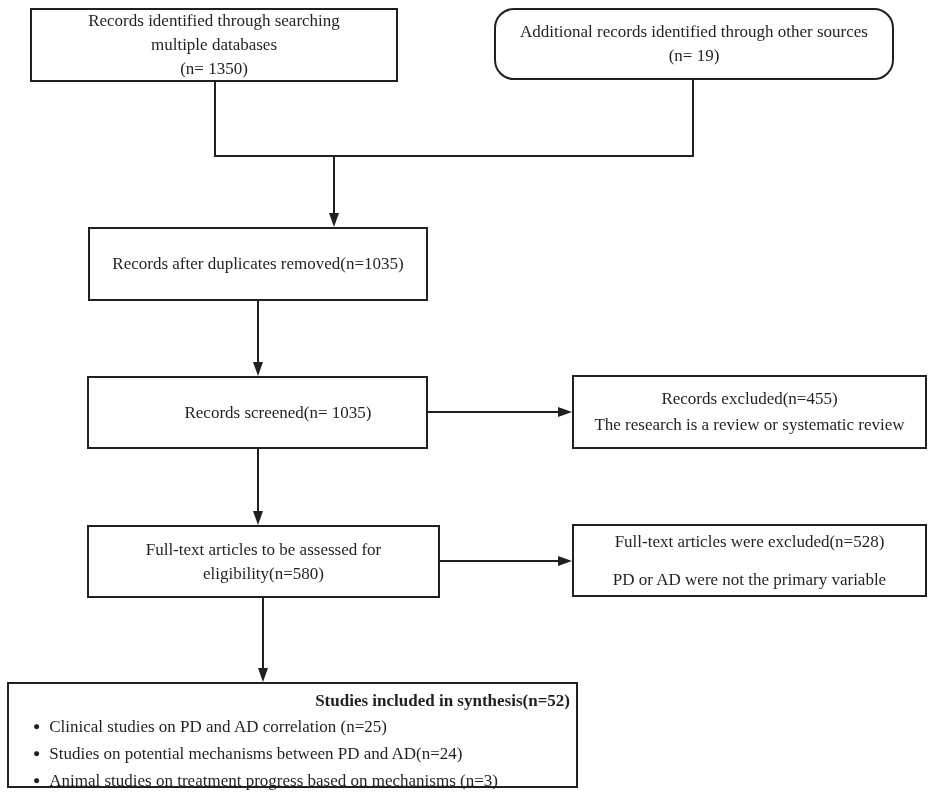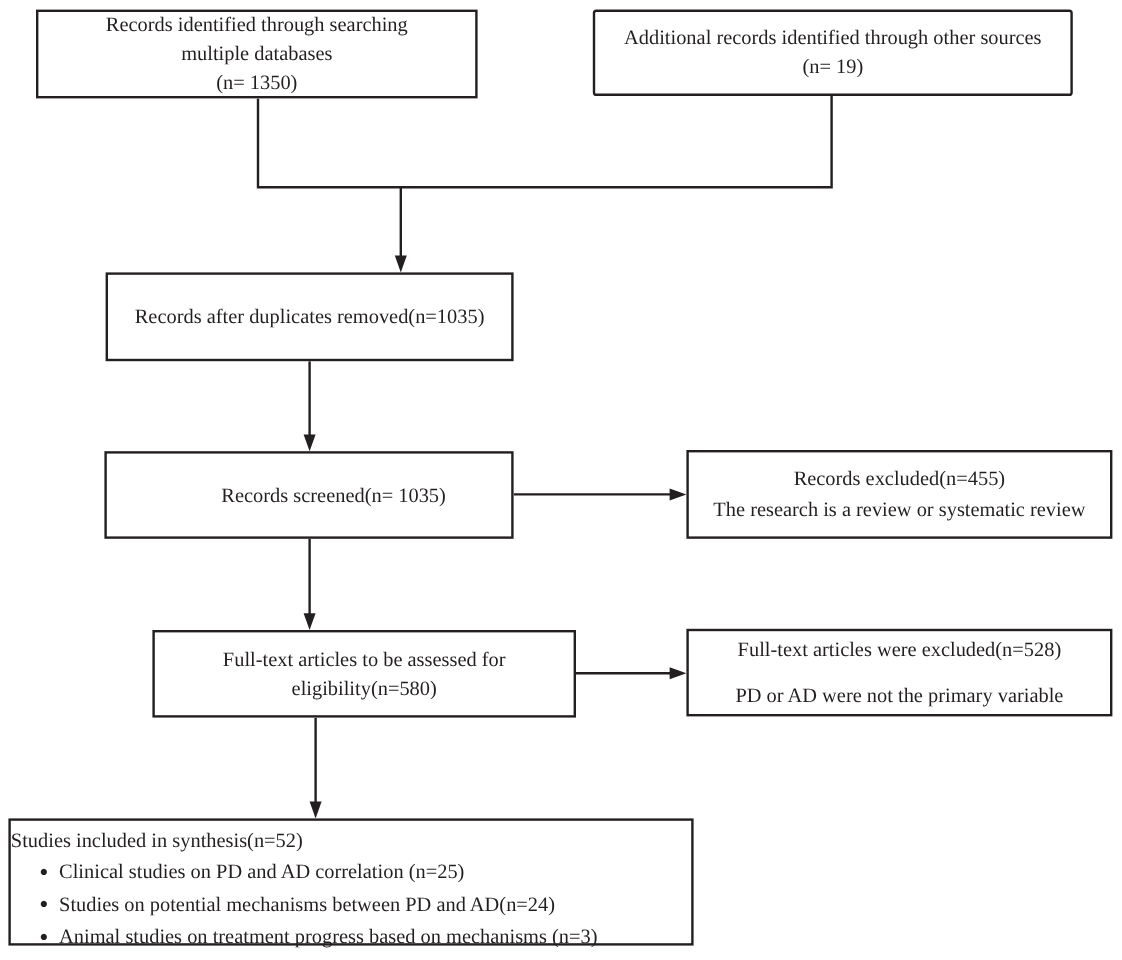--- a/index.html
+++ b/index.html
@@ -44,37 +44,38 @@
     justify-content: center;
     align-items: center;
     text-align: center;
     font-size: 17px;
     line-height: 24px;
   }
   .box .bl {
     white-space: nowrap;
   }
   #box-identified   { left: 30px;  top: 8px;   width: 368px; height: 74px; }
-  #box-additional   { left: 494px; top: 8px;   width: 400px; height: 72px; border-radius: 3px; }
+  #box-additional   { left: 494px; top: 8px;   width: 400px; height: 72px; border-radius: 20px; }
   #box-duplicates   { left: 88px;  top: 227px; width: 340px; height: 74px; }
   #box-screened     { left: 87px;  top: 376px; width: 341px; height: 73px; padding-left: 41px; }
   #box-rec-excluded { left: 572px; top: 375px; width: 355px; height: 74px; line-height: 26px; }
-  #box-fulltext     { left: 87px;  top: 525px; width: 353px; height: 73px; margin-left: 40px; }
+  #box-fulltext     { left: 87px;  top: 525px; width: 353px; height: 73px; }
   #box-ft-excluded  { left: 572px; top: 524px; width: 355px; height: 73px; line-height: 26px; gap: 12px; }
   #box-included {
     left: 7px; top: 682px; width: 571px; height: 106px;
     justify-content: flex-start;
     align-items: stretch;
     text-align: left;
     line-height: 26px;
     padding: 4px 6px 4px 0;
   }
   #box-included .title {
-    text-align: left;
+    text-align: right;
     white-space: nowrap;
+    font-weight: bold;
   }
   .bullet-row {
     display: flex;
     align-items: baseline;
     padding-left: 24px;
     white-space: nowrap;
   }
   .bullet-row .bullet {
     font-size: 12px;
     margin-right: 9px;

